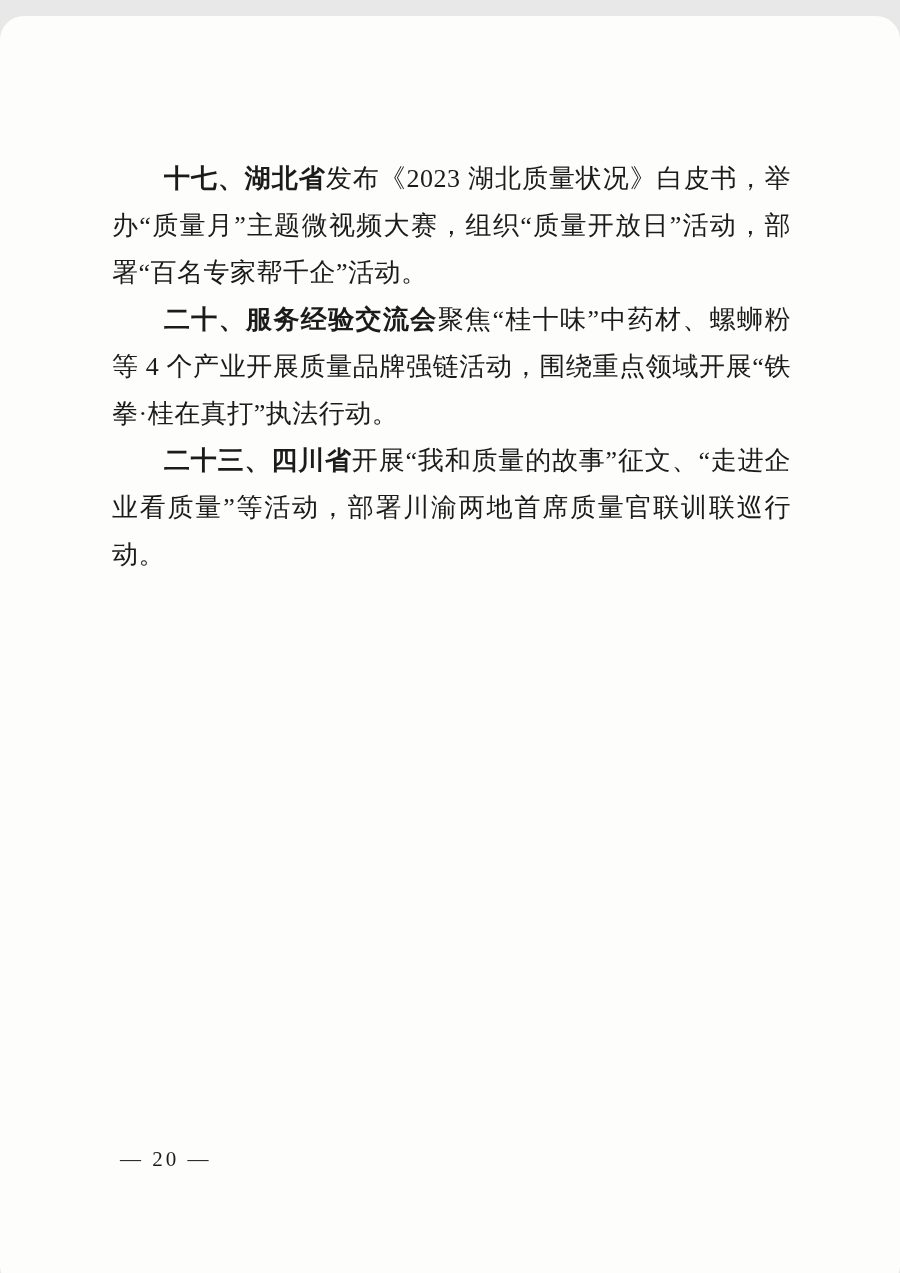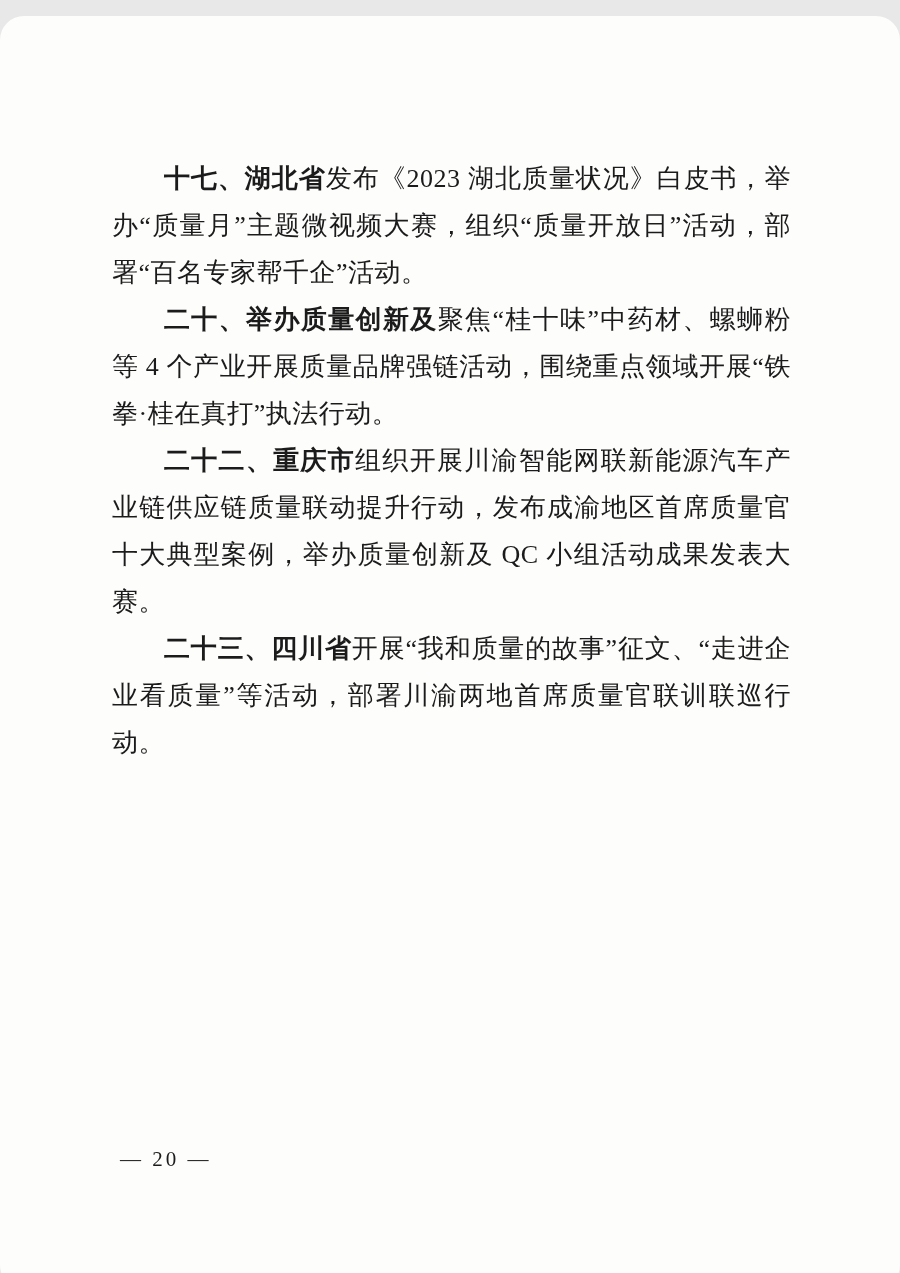--- a/index.html
+++ b/index.html
@@ -51,24 +51,23 @@
 </head>
 <body>
 
 <div class="page">
   <div class="content">
 
     <p class="para"><span class="lead">十七、湖北省</span><span class="body">发布《2023 湖北质量状况》白皮书，举办“质量月”主题微视频大赛，组织“质量开放日”活动，部署“百名专家帮千企”活动。</span></p>
 
 
 
-    <p class="para"><span class="lead">二十、举办质量创新及</span><span class="body">聚焦“桂十味”中药材、螺蛳粉等 4 个产业开展质量品牌强链活动，围绕重点领域开展“铁拳·桂在真打”执法行动。</span></p>
+    <p class="para"><span class="lead">二十、服务经验交流会</span><span class="body">聚焦“桂十味”中药材、螺蛳粉等 4 个产业开展质量品牌强链活动，围绕重点领域开展“铁拳·桂在真打”执法行动。</span></p>
 
 
-    <p class="para"><span class="lead">二十二、重庆市</span><span class="body">组织开展川渝智能网联新能源汽车产业链供应链质量联动提升行动，发布成渝地区首席质量官十大典型案例，举办质量创新及 QC 小组活动成果发表大赛。</span></p>
 
     <p class="para"><span class="lead">二十三、四川省</span><span class="body">开展“我和质量的故事”征文、“走进企业看质量”等活动，部署川渝两地首席质量官联训联巡行动。</span></p>
 
 
   </div>
 
   <div class="page-number">— 20 —</div>
 </div>
 
 </body></html>

